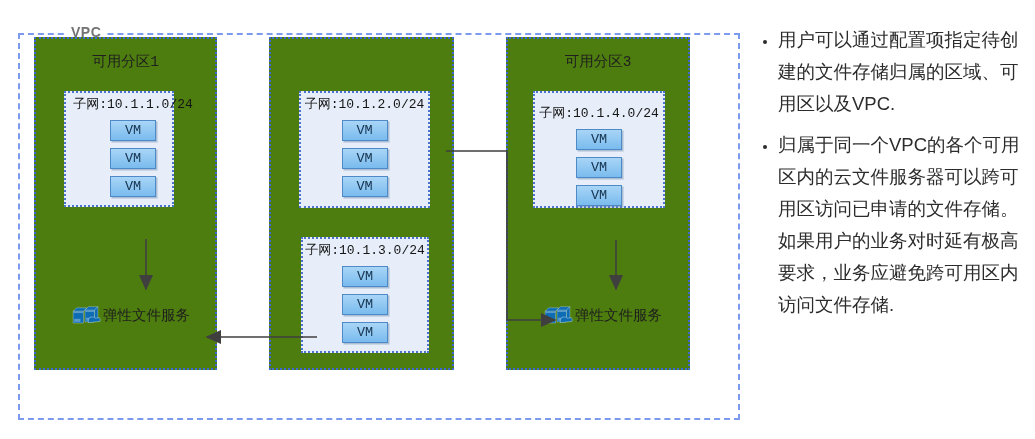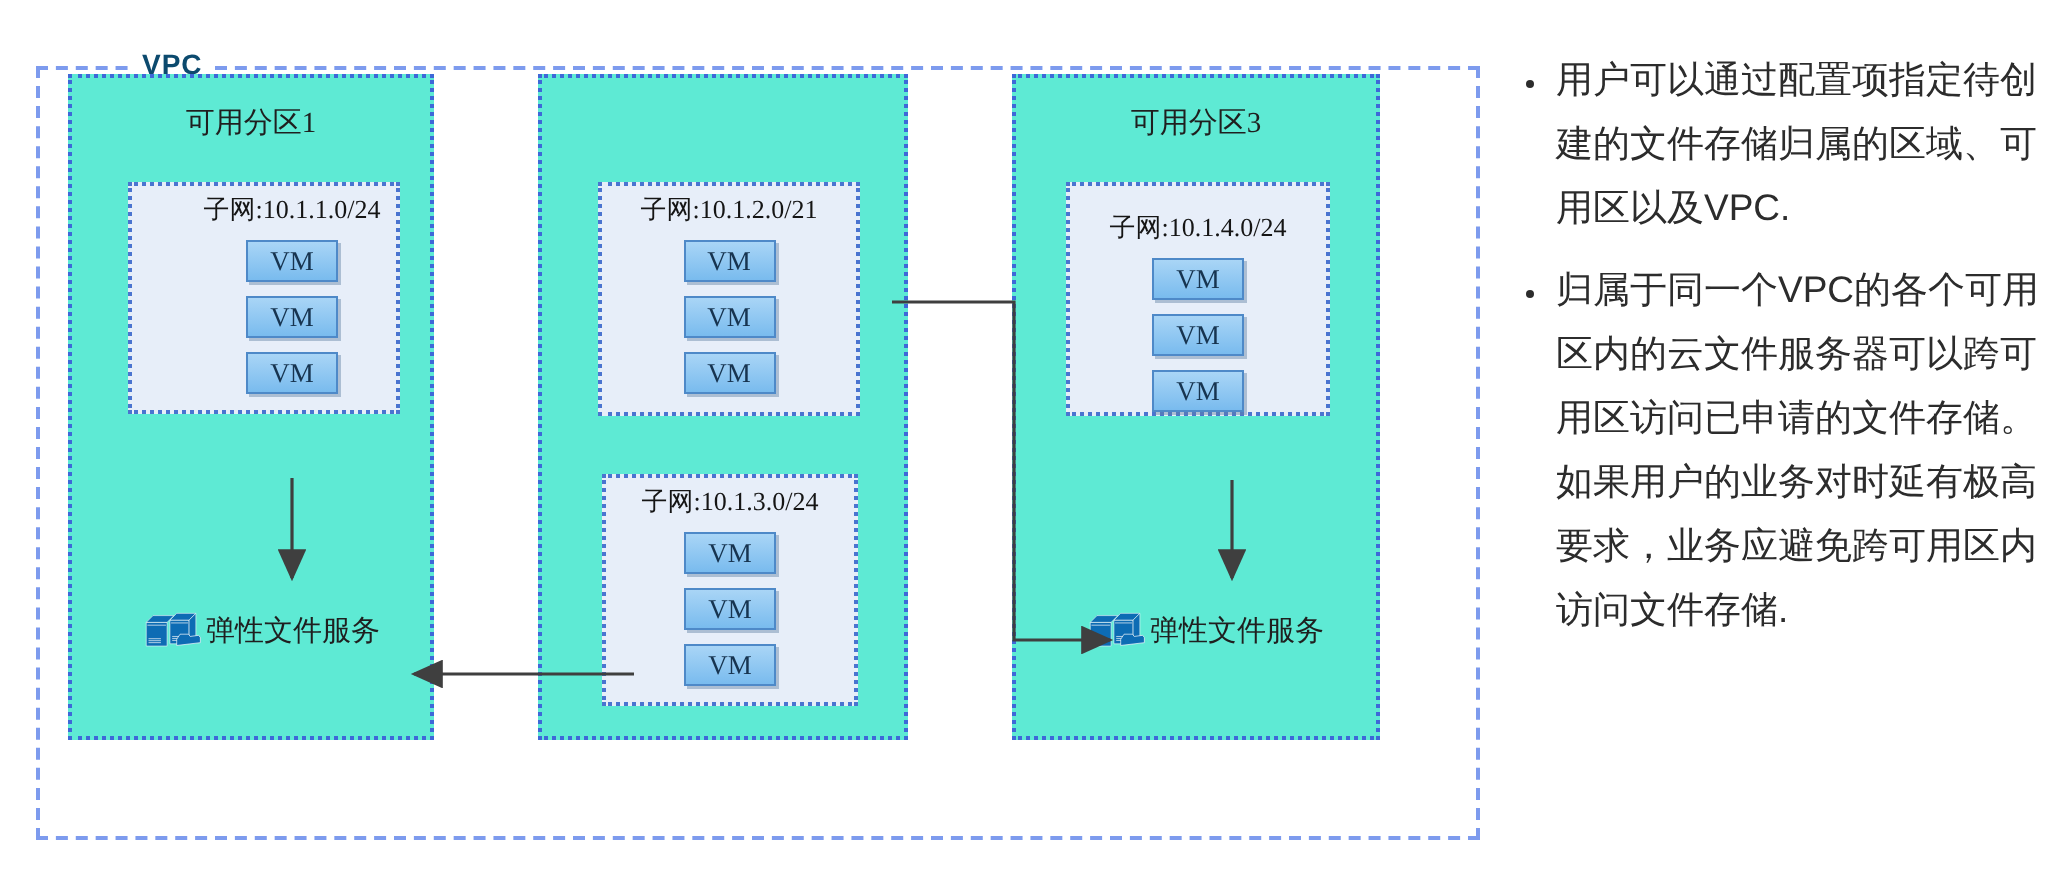--- a/index.html
+++ b/index.html
@@ -9,42 +9,42 @@
     font-family:"Liberation Serif","DejaVu Serif",serif; overflow:hidden;
   }
   
   .vpc {
     position:absolute; left:18px; top:33px; width:722px; height:387px;
     border:2px dashed #7d9bee; background:#ffffff;
   }
   .vpc-label {
     position:absolute; top:-11px; left:46px; background:#ffffff; padding:0 5px;
     font-family:"Liberation Sans","DejaVu Sans",sans-serif;
-    font-size:14px; font-weight:600; color:#0c4a6e; letter-spacing:0.5px;
+    font-size:14px; font-weight:600; color:#737373; letter-spacing:0.5px;
   }
   
   .zone {
     position:absolute; top:37px; height:333px;
-    border:2px dotted #3e68d8; background:#5eead4;
+    border:2px dotted #3e68d8; background:#4d7c0f;font-family:Liberation Mono, monospace;
   }
   .zone-1 { left:34px;  width:183px; }
   .zone-2 { left:269px; width:185px; }
   .zone-3 { left:506px; width:184px; }
   .zone-title {
     padding-top:13px; text-align:center;
     font-size:14.5px; color:#1f1f1f;
   }
   
   .subnet {
     position:absolute;
     border:2px dotted #4a74d0; background:#e7eef9;
     display:flex; flex-direction:column; align-items:center;
     padding-top:4px; gap:7px;
   }
-  .subnet-a1 { left:28px; top:52px;  width:136px; height:116px;padding-left:28px; }
+  .subnet-a1 { left:28px; top:52px;  width:110px; height:116px;padding-left:28px; }
   .subnet-a2 { left:28px; top:52px;  width:131px; height:117px; }
   .subnet-a2b{ left:30px; top:198px; width:128px; height:116px; }
   .subnet-a3 { left:25px; top:52px;  width:132px; height:117px;justify-content:flex-end; }
   .subnet-label { height:16px; line-height:16px; font-size:13px; color:#151515; white-space:nowrap; }
   .vm {
     width:46px; height:21px; flex:0 0 21px;
     display:flex; align-items:center; justify-content:center;
     background:linear-gradient(#a9d5f6,#79bbee);
     border:1px solid #4e89c8; border-radius:0;
     box-shadow:1.5px 1.5px 0 rgba(100,130,165,0.45);
@@ -110,21 +110,21 @@
           <line x1="50" y1="57" x2="72" y2="57"></line>
         </g>
         <path d="M58,55 L64,46 L79,46 L82,50 L97,48 L100,52 L100,61 L58,66 Z" fill="#0d6cb4" stroke="#ffffff" stroke-width="1.2"></path>
       </svg>
       <div class="storage-label">弹性文件服务</div>
     </div>
   </div>
 
   <div class="zone zone-2">
     <div class="subnet subnet-a2">
-      <div class="subnet-label">子网:10.1.2.0/21</div>
+      <div class="subnet-label">子网:10.1.2.0/24</div>
       <div class="vm">VM</div>
       <div class="vm">VM</div>
       <div class="vm">VM</div>
     </div>
     <div class="subnet subnet-a2b">
       <div class="subnet-label">子网:10.1.3.0/24</div>
       <div class="vm">VM</div>
       <div class="vm">VM</div>
       <div class="vm">VM</div>
     </div>

